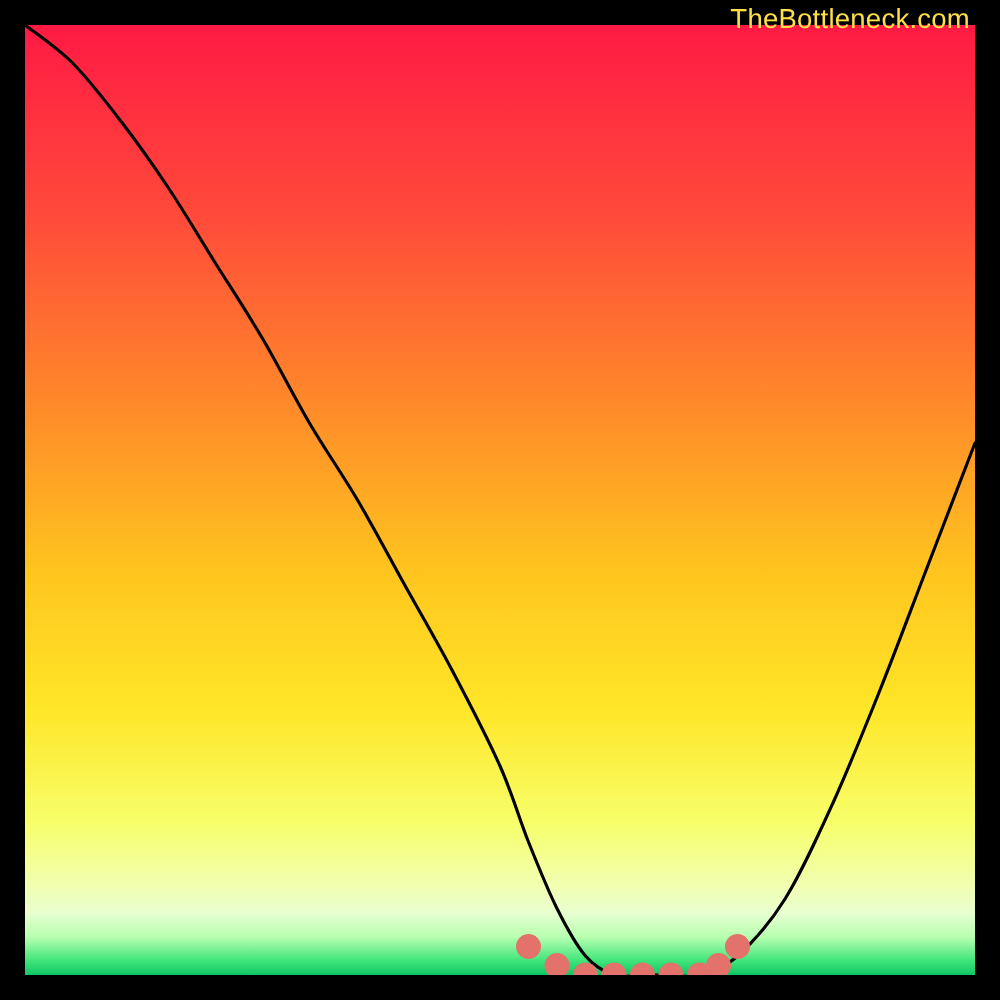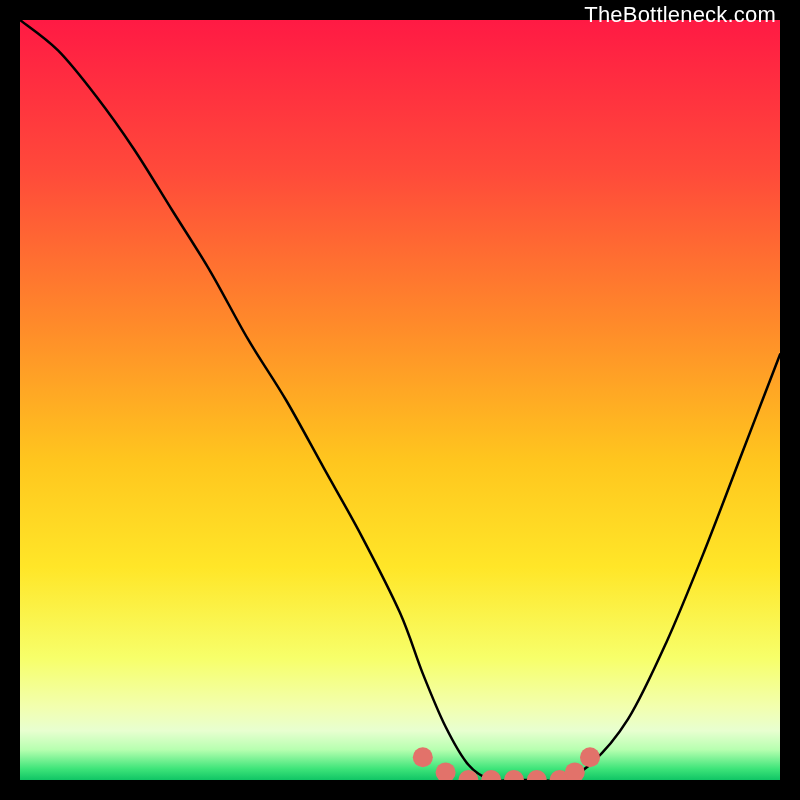--- a/index.html
+++ b/index.html
@@ -17,21 +17,21 @@
     width: 760px;
     height: 760px;
   }
   .watermark {
     position: absolute;
     top: 2px;
     right: 24px;
     font-family: Arial, Helvetica, sans-serif;
     font-size: 22px;
     font-weight: 500;
-    color: #ffffff;
+    color: #fde047;
     letter-spacing: 0.2px;
     user-select: none;
   }
   svg { display: block; }
 </style>
 </head>
 <body>
 
 <div class="frame">
   <svg id="chart-svg" width="760" height="760" viewBox="0 0 760 760">

